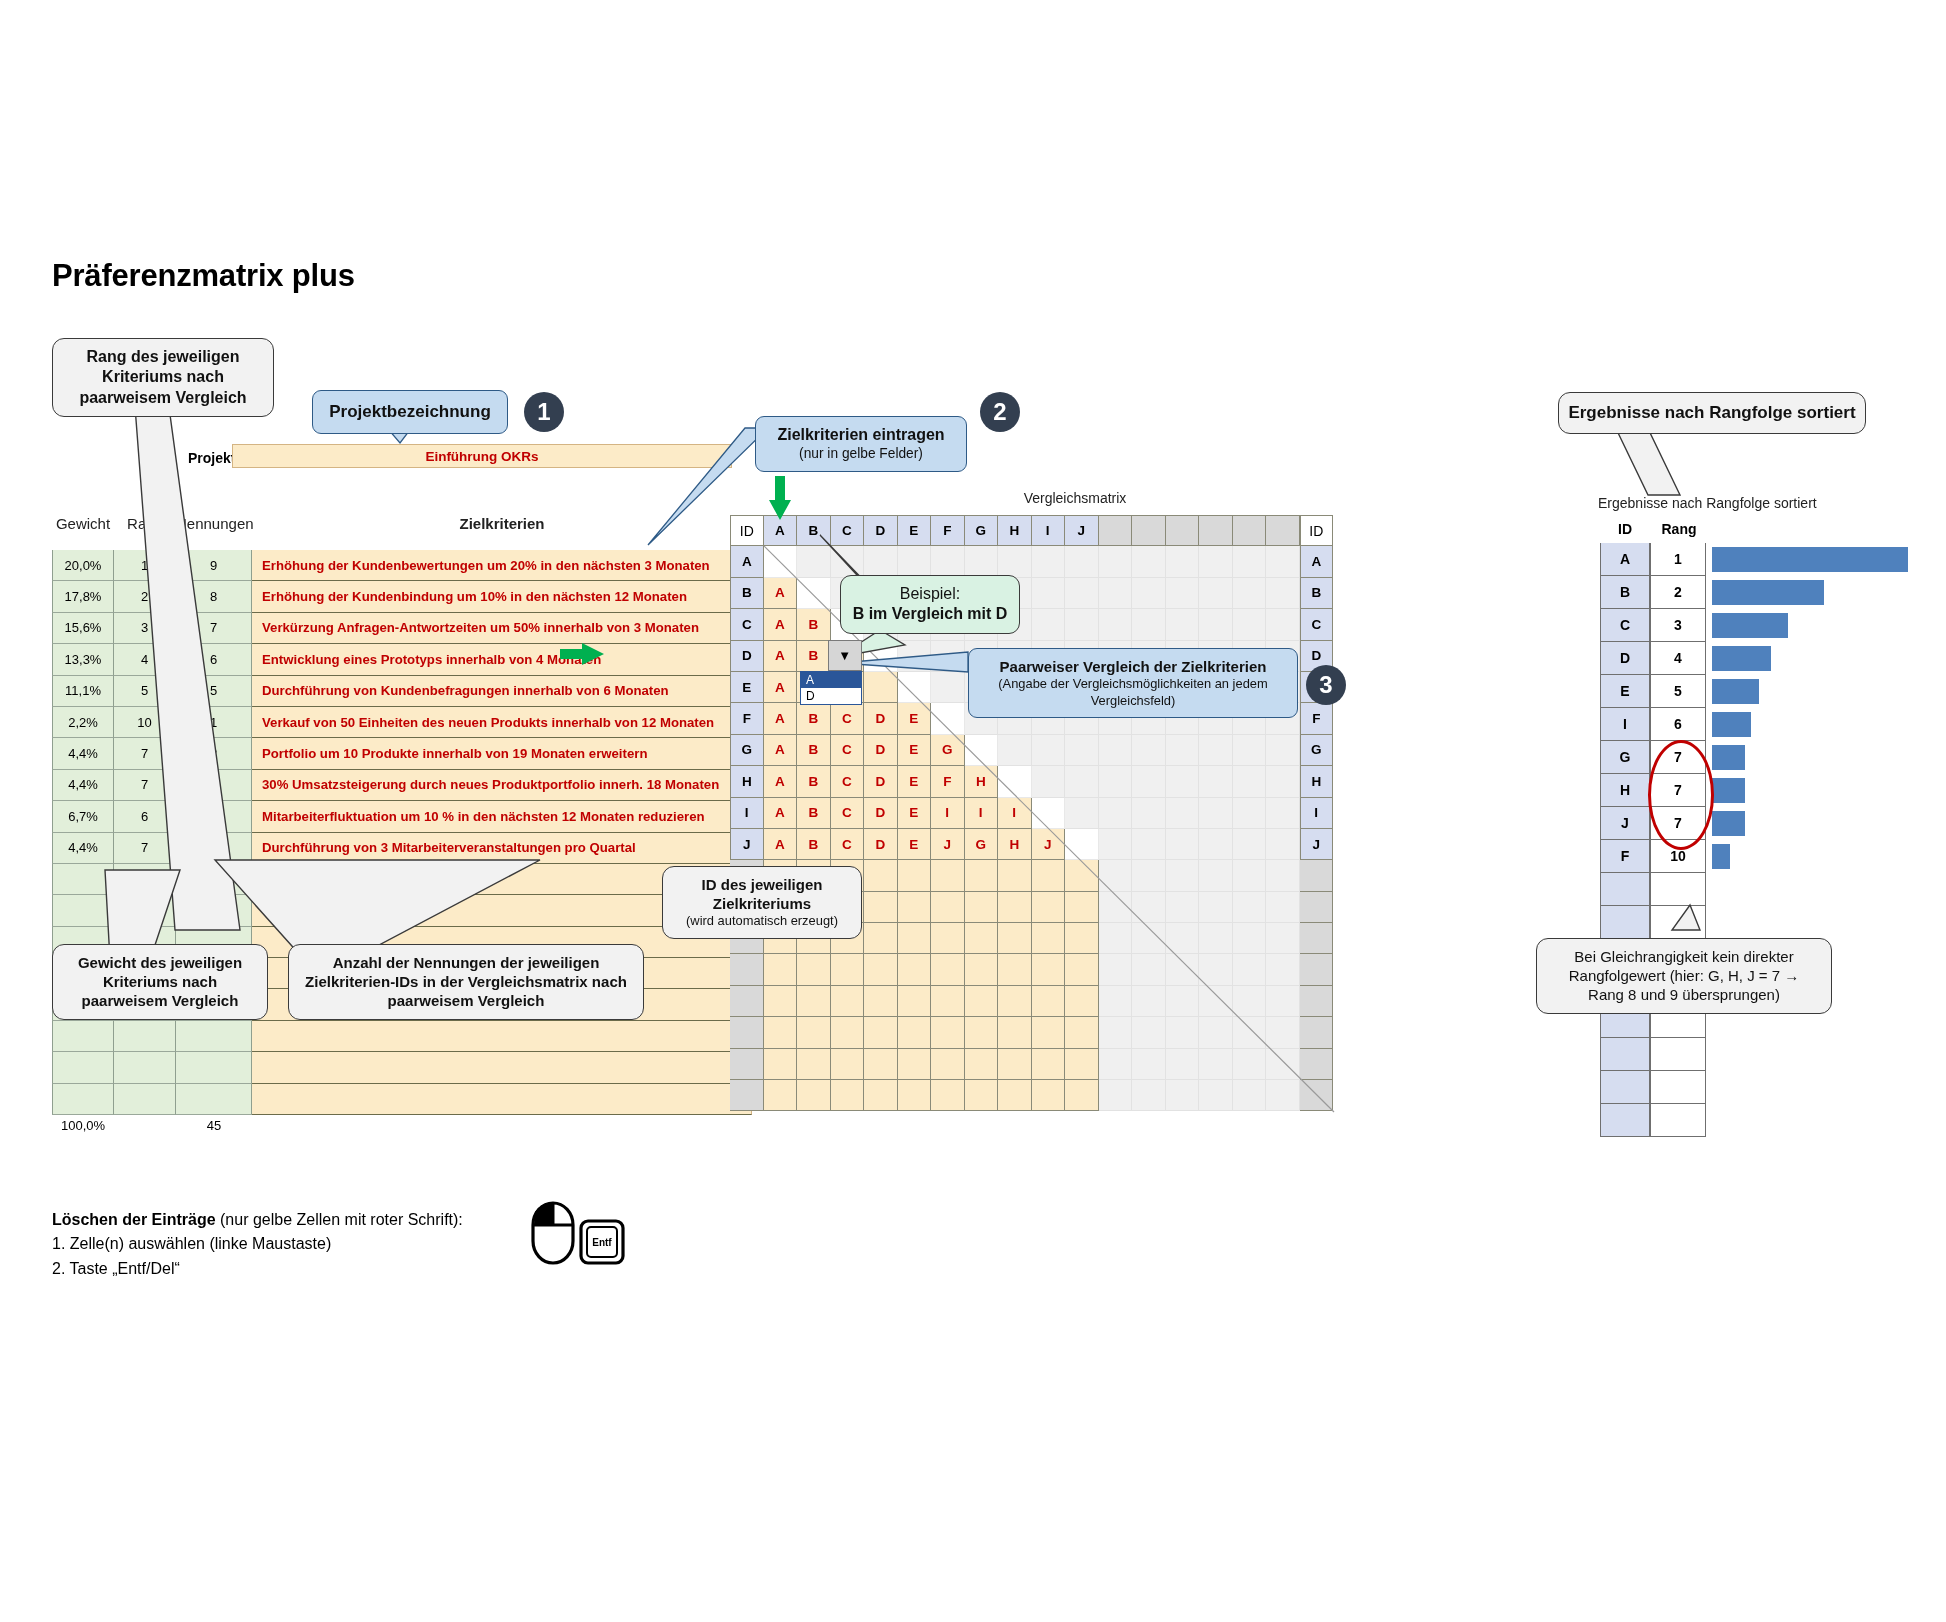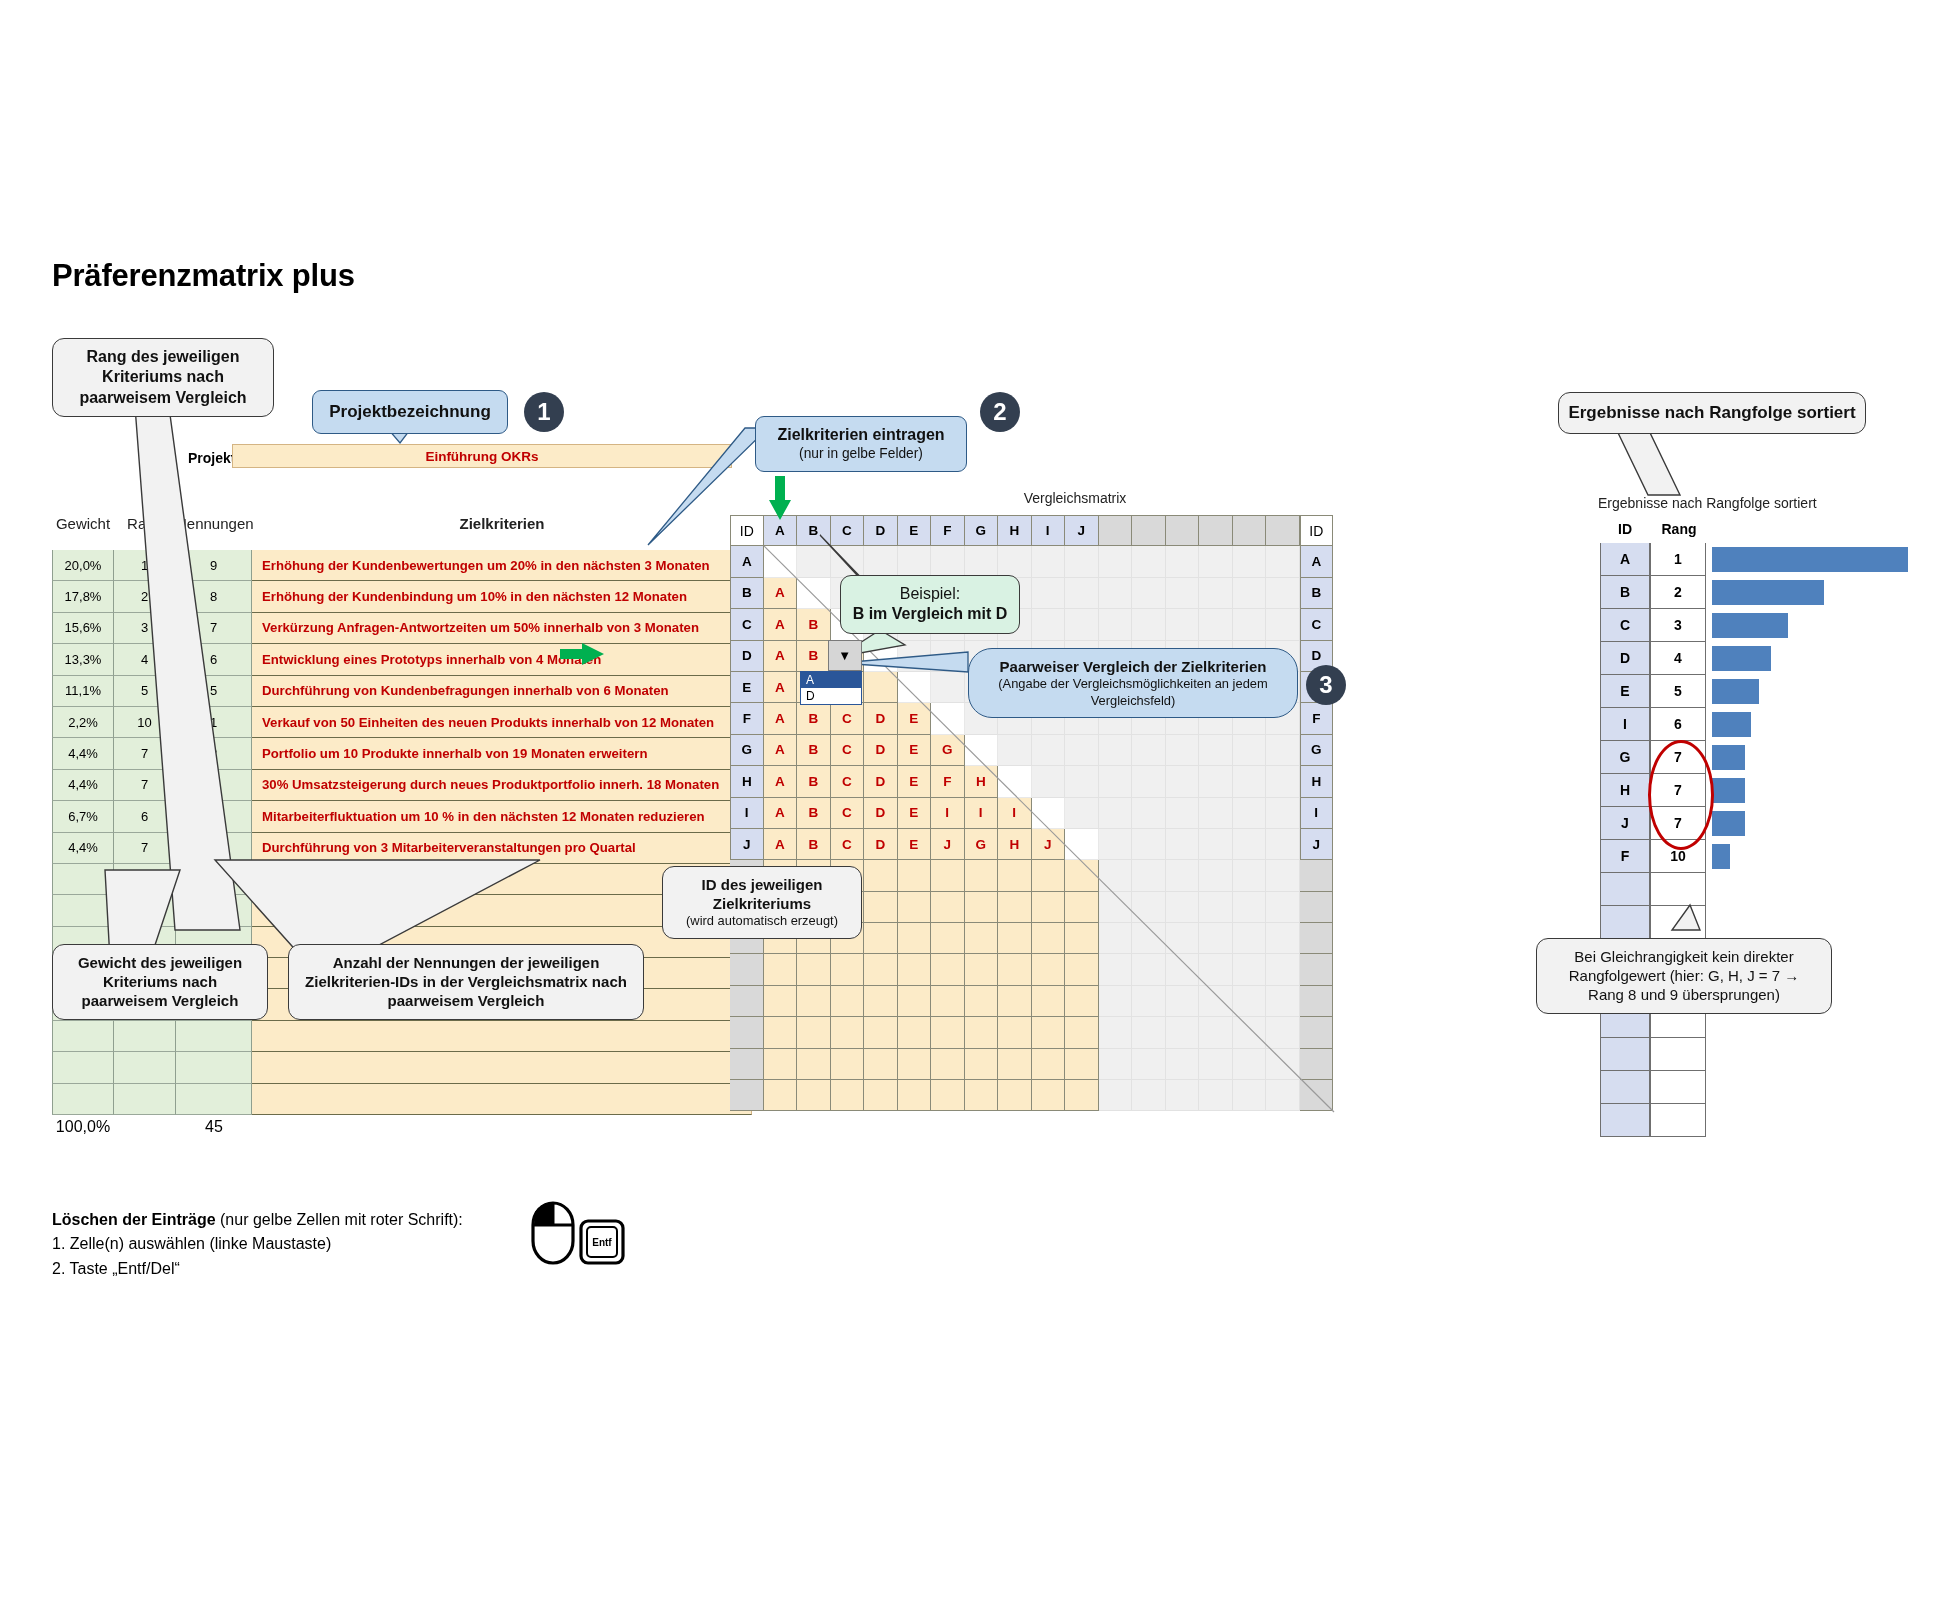--- a/index.html
+++ b/index.html
@@ -87,21 +87,21 @@
     font-size:13px; border-right:1px solid #8f9f8f; border-bottom:1px solid #9aa89a;
     background:#e2efda;
   }
   .lcell.first { border-left:1px solid #8f9f8f; }
   .lcell.zk {
     background:#fcebc8; justify-content:flex-start; padding-left:10px;
     color:#c00000; font-weight:bold; font-size:13.2px;
     border-right:1px solid #d4b483; border-bottom:1px solid #6b6b4a;
   }
   .lrow.empty .lcell { color:transparent; }
-  #left-foot { display:flex; margin-top:3px; font-size:16px; }
+  #left-foot { display:flex; margin-top:3px; font-size:13px; }
   #left-foot div { text-align:center; }
 
   
   #matrix { left:730px; top:515px; z-index:10; }
   #matrix-title {
     left:730px; top:490px; width:690px; text-align:center;
     font-size:14px; color:#222;
   }
   .mrow { display:flex; height:31.4px; }
   .mcell {
@@ -214,21 +214,21 @@
     <span class="sub">(nur in gelbe Felder)</span>
   </div>
 
   <div class="abs step-badge" style="left:980px; top:392px;">2</div>
 
   <div class="abs callout green" style="left:840px; top:575px; width:180px; font-size:16px; padding:8px 6px;">
     <span class="plain" style="font-weight:normal; display:block;">Beispiel:</span>
     <span style="display:block;">B im Vergleich mit D</span>
   </div>
 
-  <div class="abs callout blue" style="left:968px; top:648px; width:330px; font-size:15px; padding:8px 10px;border-radius:24px;">
+  <div class="abs callout blue" style="left:968px; top:648px; width:330px; font-size:15px; padding:8px 10px;">
     <span>Paarweiser Vergleich der Zielkriterien</span>
     <span class="sub">(Angabe der Vergleichsmöglichkeiten an jedem Vergleichsfeld)</span>
   </div>
 
   <div class="abs step-badge" style="left:1306px; top:665px;">3</div>
 
   <div class="abs callout" style="left:662px; top:866px; width:200px; font-size:15px;">
     <span>ID des jeweiligen Zielkriteriums</span>
     <span class="sub">(wird automatisch erzeugt)</span>
   </div>

